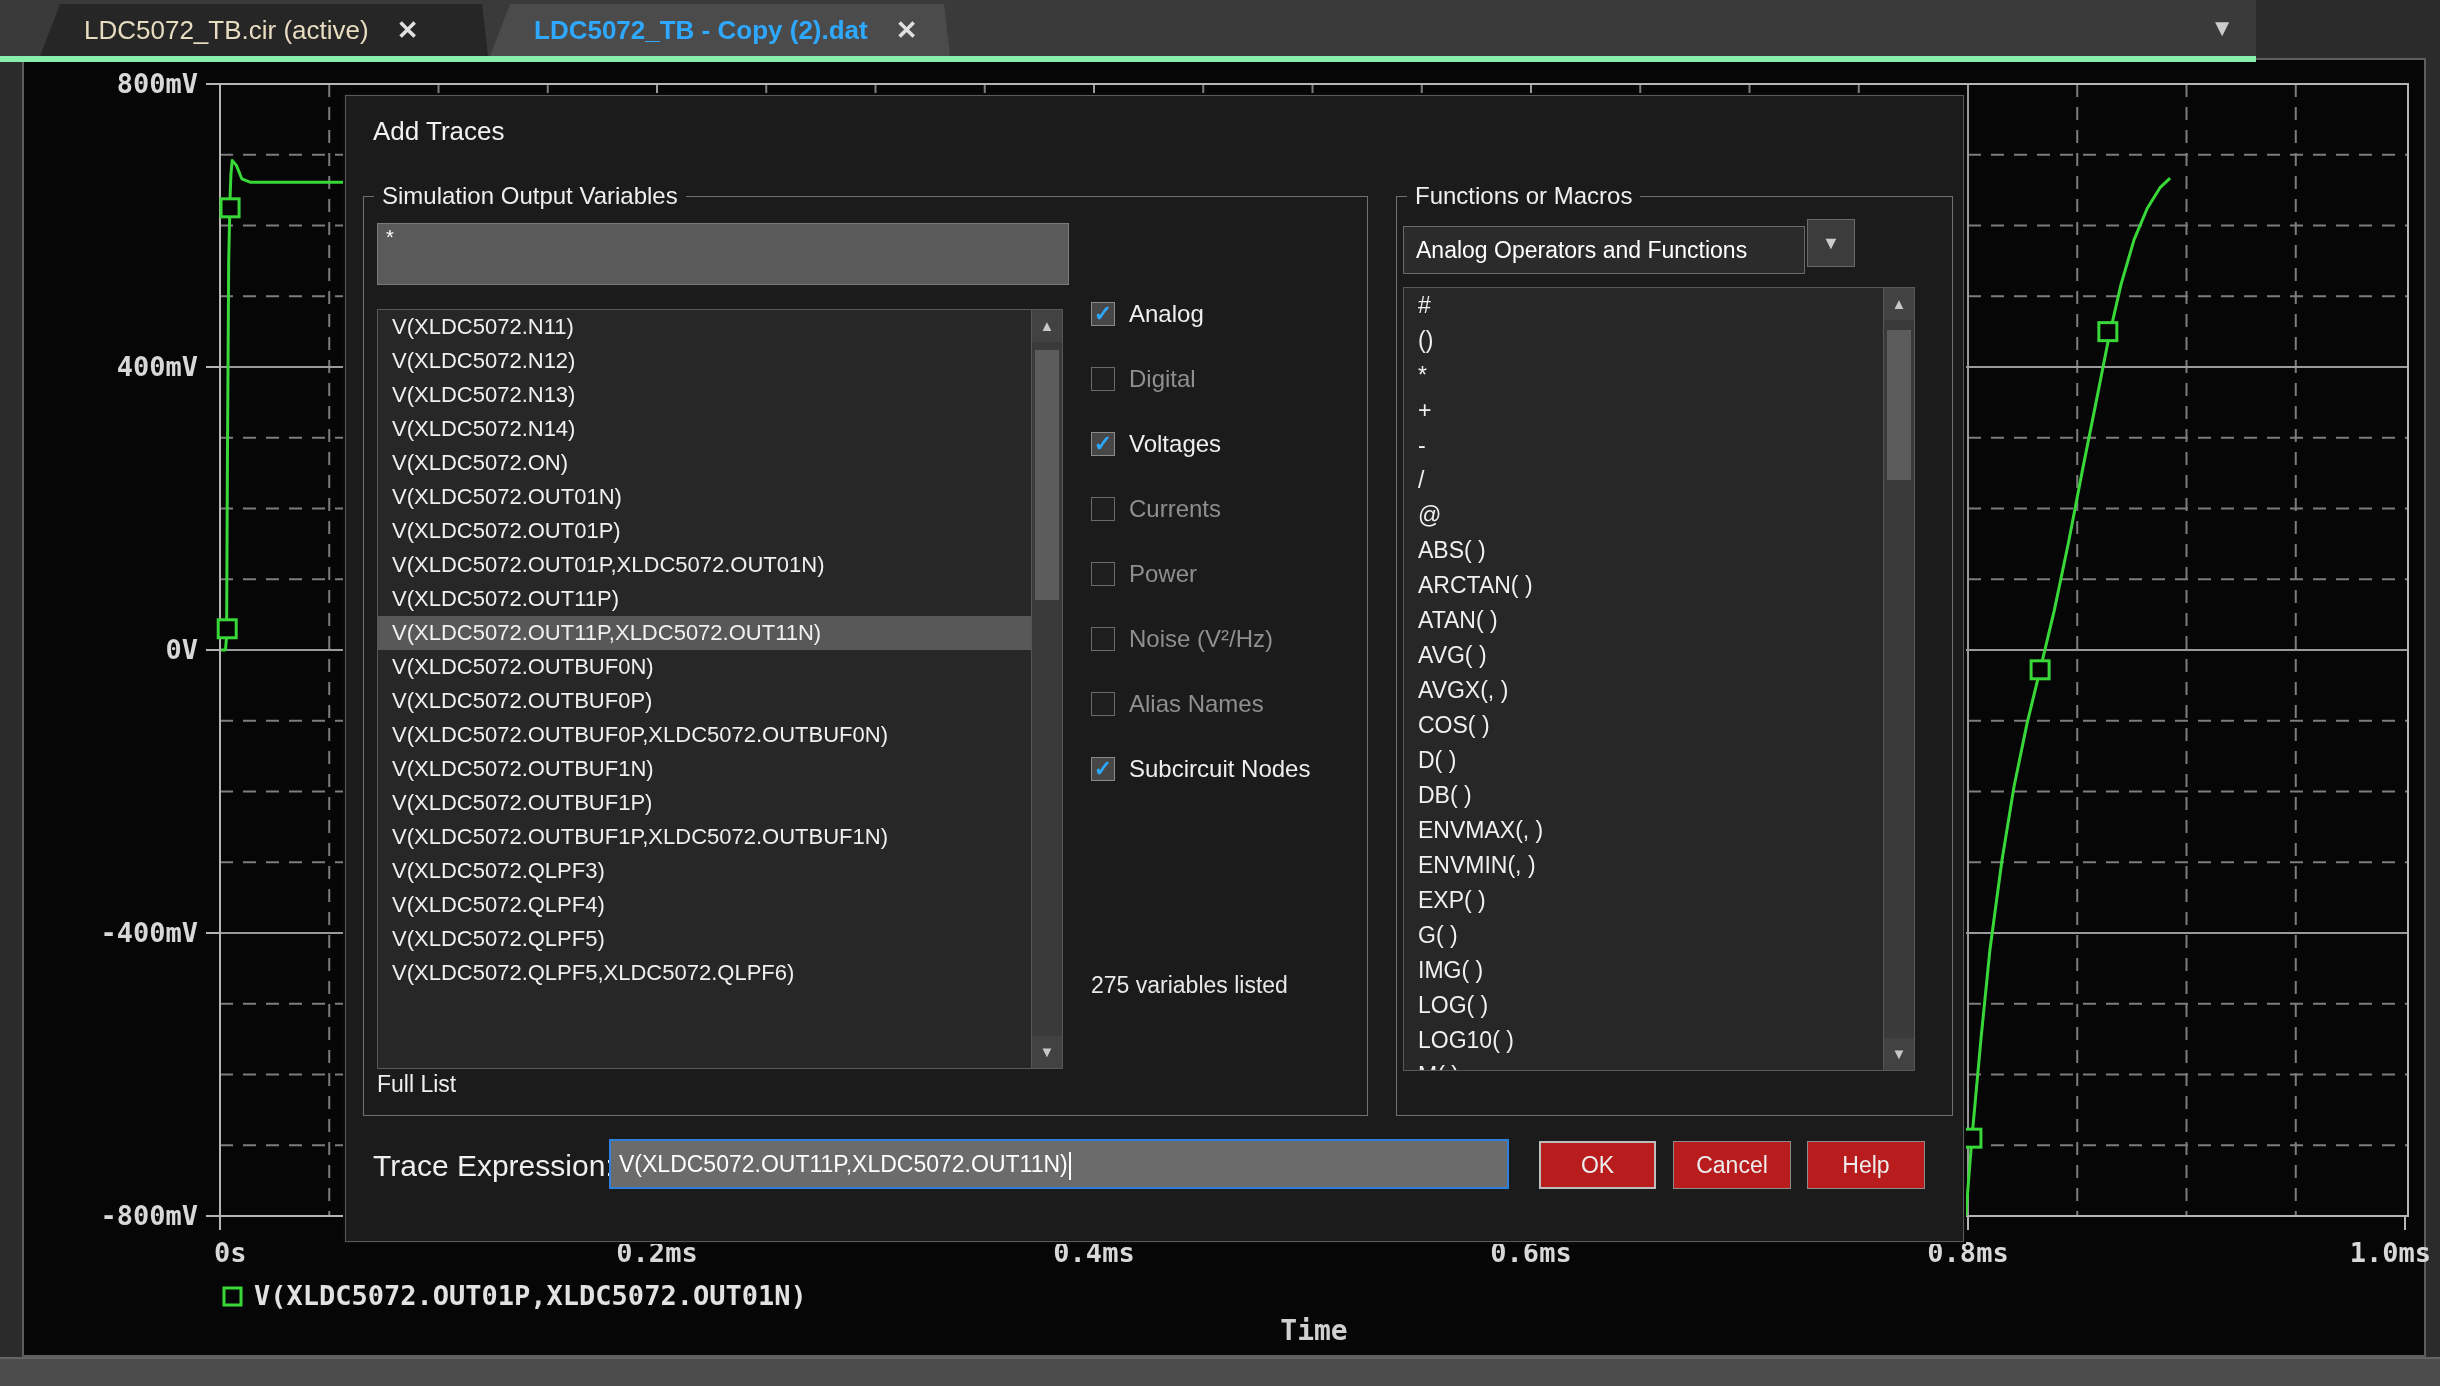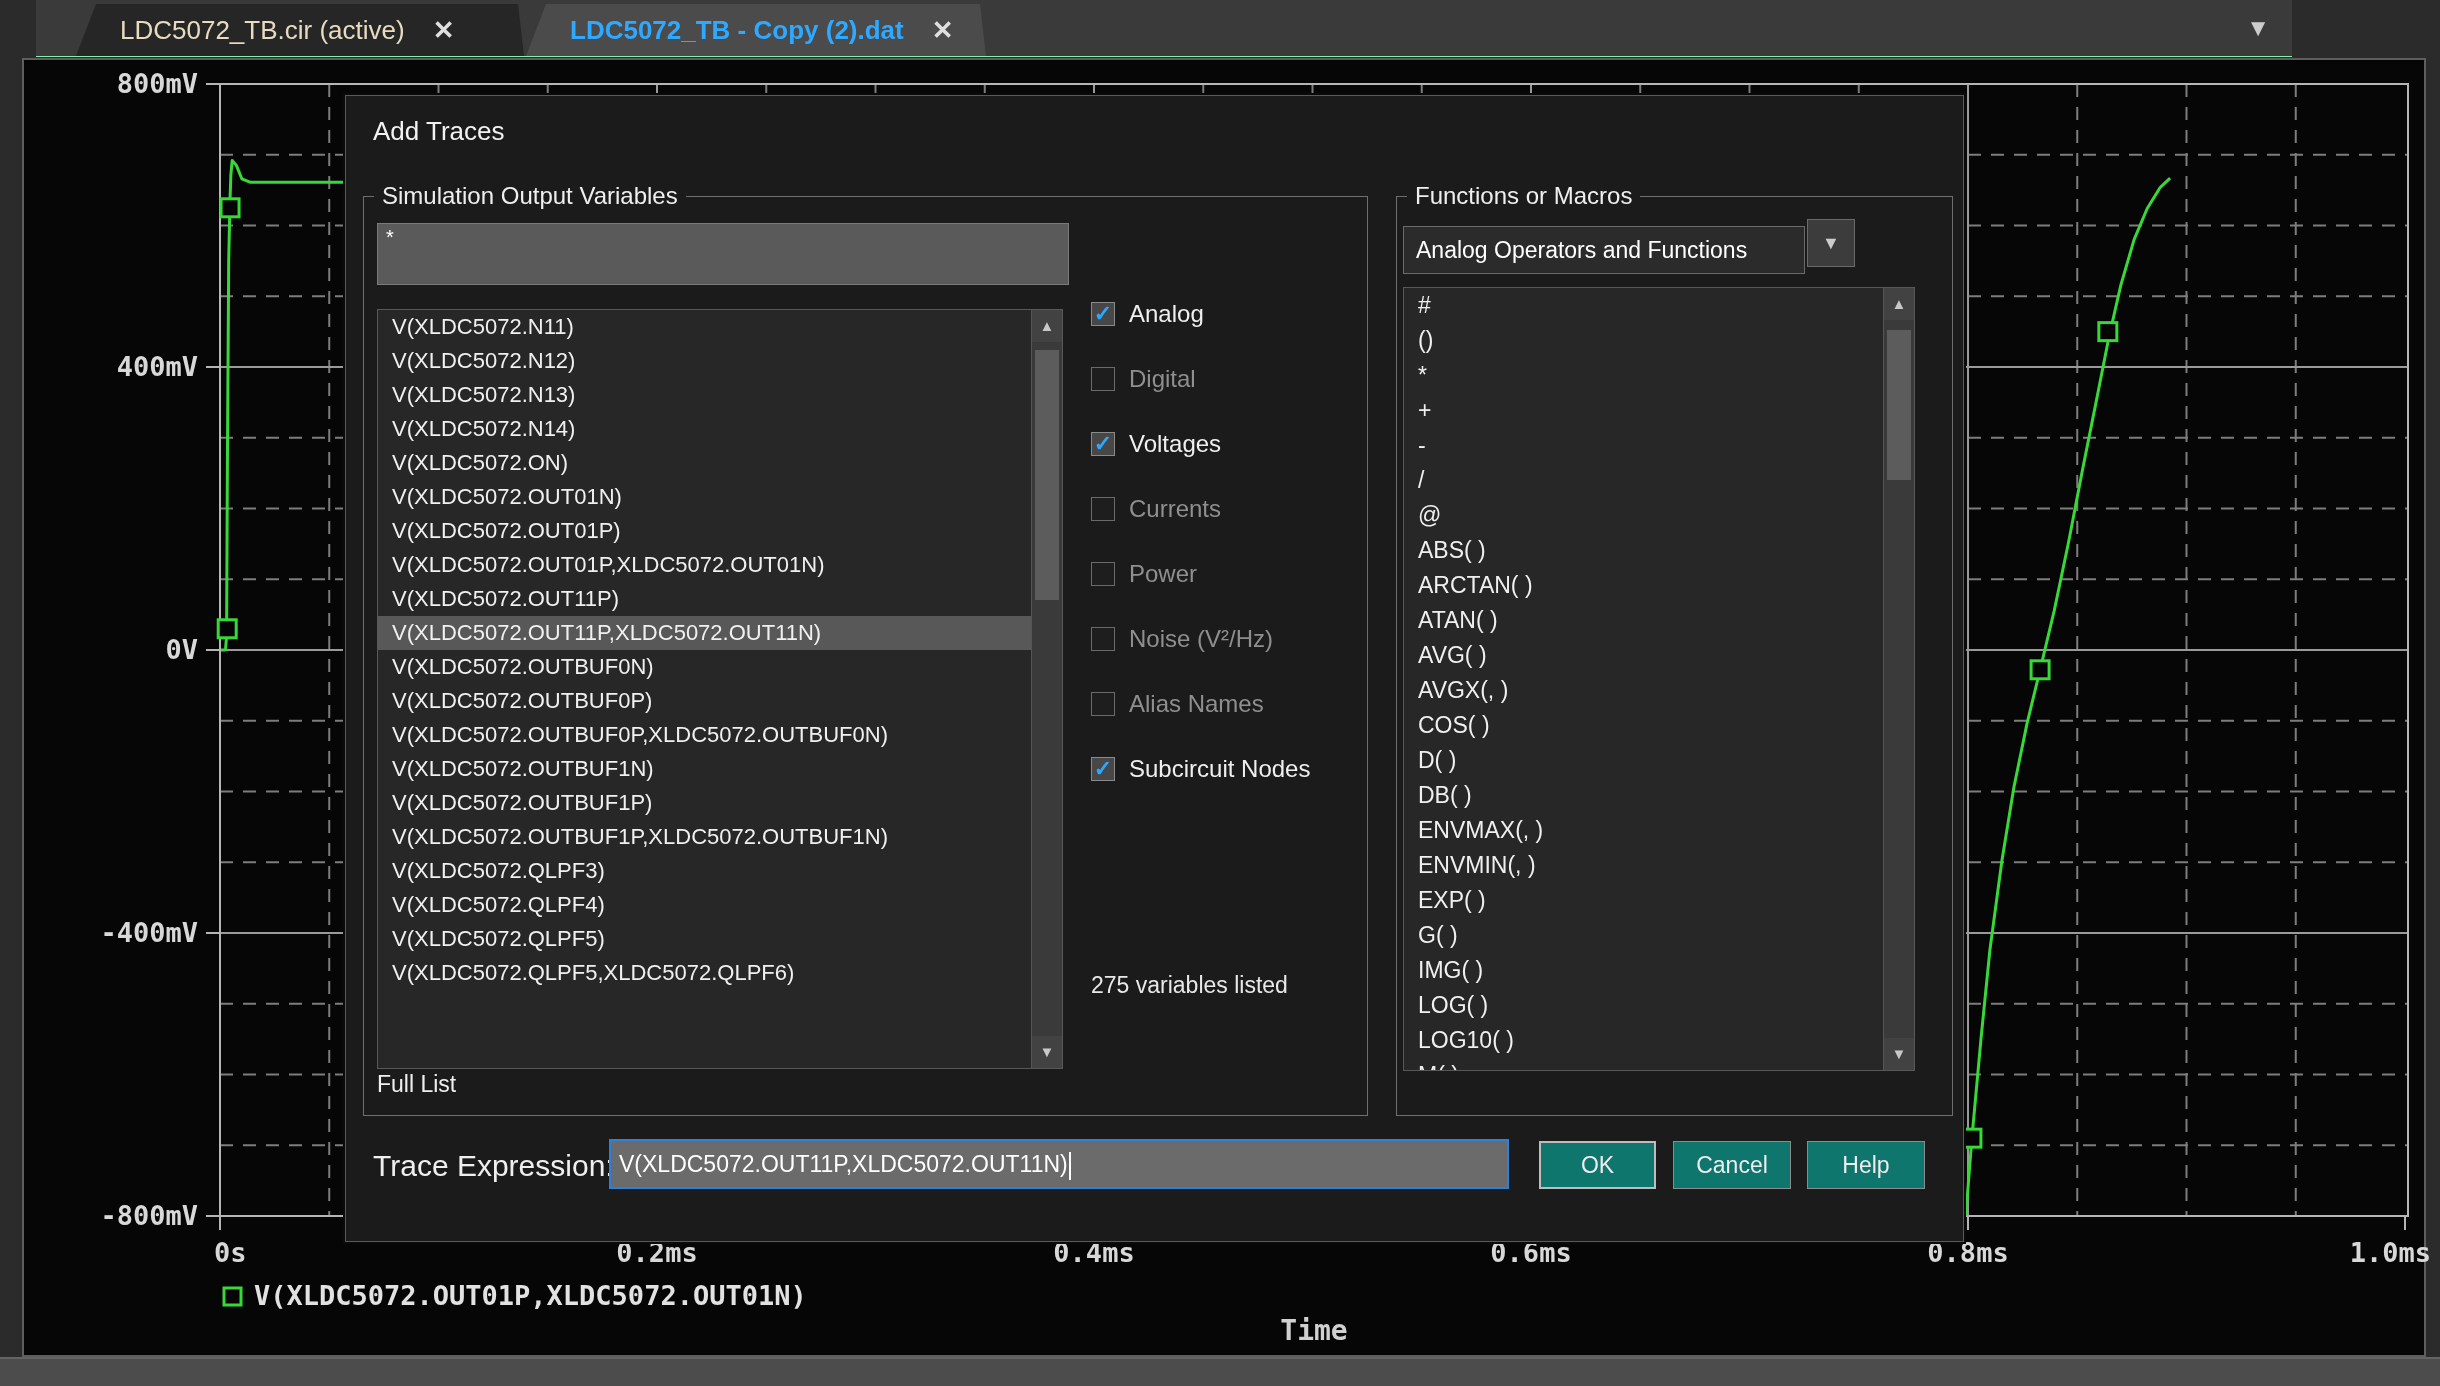--- a/index.html
+++ b/index.html
@@ -1,21 +1,21 @@
 <!DOCTYPE html>
 <html><head>
 <meta charset="utf-8">
 <style>
   html,body{margin:0;padding:0;background:#2b2b2b;}
   #app{position:relative;width:2440px;height:1386px;overflow:hidden;
        background:#2b2b2b;font-family:"Liberation Sans",sans-serif;}
 
   
   .tabbar{position:absolute;left:0;top:0;width:2256px;height:56px;background:#3a3a3a;
-          border-bottom:1px solid #86efac;margin-left:36px;}
+          border-bottom:6px solid #86efac;}
   .tab{position:absolute;top:4px;height:52px;display:flex;align-items:center;
        padding:0 26px;box-sizing:border-box;
        clip-path:polygon(20px 0,calc(100% - 6px) 0,100% 100%,0 100%);}
   .tab.t1{left:40px;width:448px;background:#262626;color:#e8dcc0;}
   .tab.t2{left:490px;width:460px;background:#4b4b4b;color:#2ea9ff;font-weight:bold;}
   .tab .lbl{font-size:26px;white-space:nowrap;margin-left:18px;}
   .tab .x{margin-left:28px;color:#e0e0e0;font-size:26px;font-weight:bold;}
   .tab-overflow{position:absolute;right:22px;top:14px;color:#cccccc;font-size:24px;}
 
   
@@ -80,21 +80,21 @@
         white-space:nowrap;}
 
   .te-label{position:absolute;left:27px;top:1053px;color:#efefef;font-size:30px;}
   .te-input{position:absolute;left:263px;top:1043px;width:900px;height:50px;
             background:#6b6b6b;border:2px solid #2f80d8;box-sizing:border-box;
             color:#ffffff;font-size:23px;line-height:46px;padding-left:8px;
             white-space:nowrap;overflow:hidden;}
   .caret{display:inline-block;width:2px;height:28px;background:#ffffff;
          vertical-align:middle;margin-left:1px;}
 
-  .btn{position:absolute;top:1045px;height:48px;background:#0f766e;color:#ededed;
+  .btn{position:absolute;top:1045px;height:48px;background:#b91c1c;color:#ededed;
        font-size:23px;font-family:"Liberation Sans",sans-serif;
        border:1px solid #8c8c8c;box-sizing:border-box;}
   .btn.ok{left:1193px;width:117px;border:2px solid #bdbdbd;}
   .btn.cancel{left:1327px;width:118px;}
   .btn.help{left:1461px;width:118px;}
 </style>
 </head>
 <body>
 
 <div id="app">

